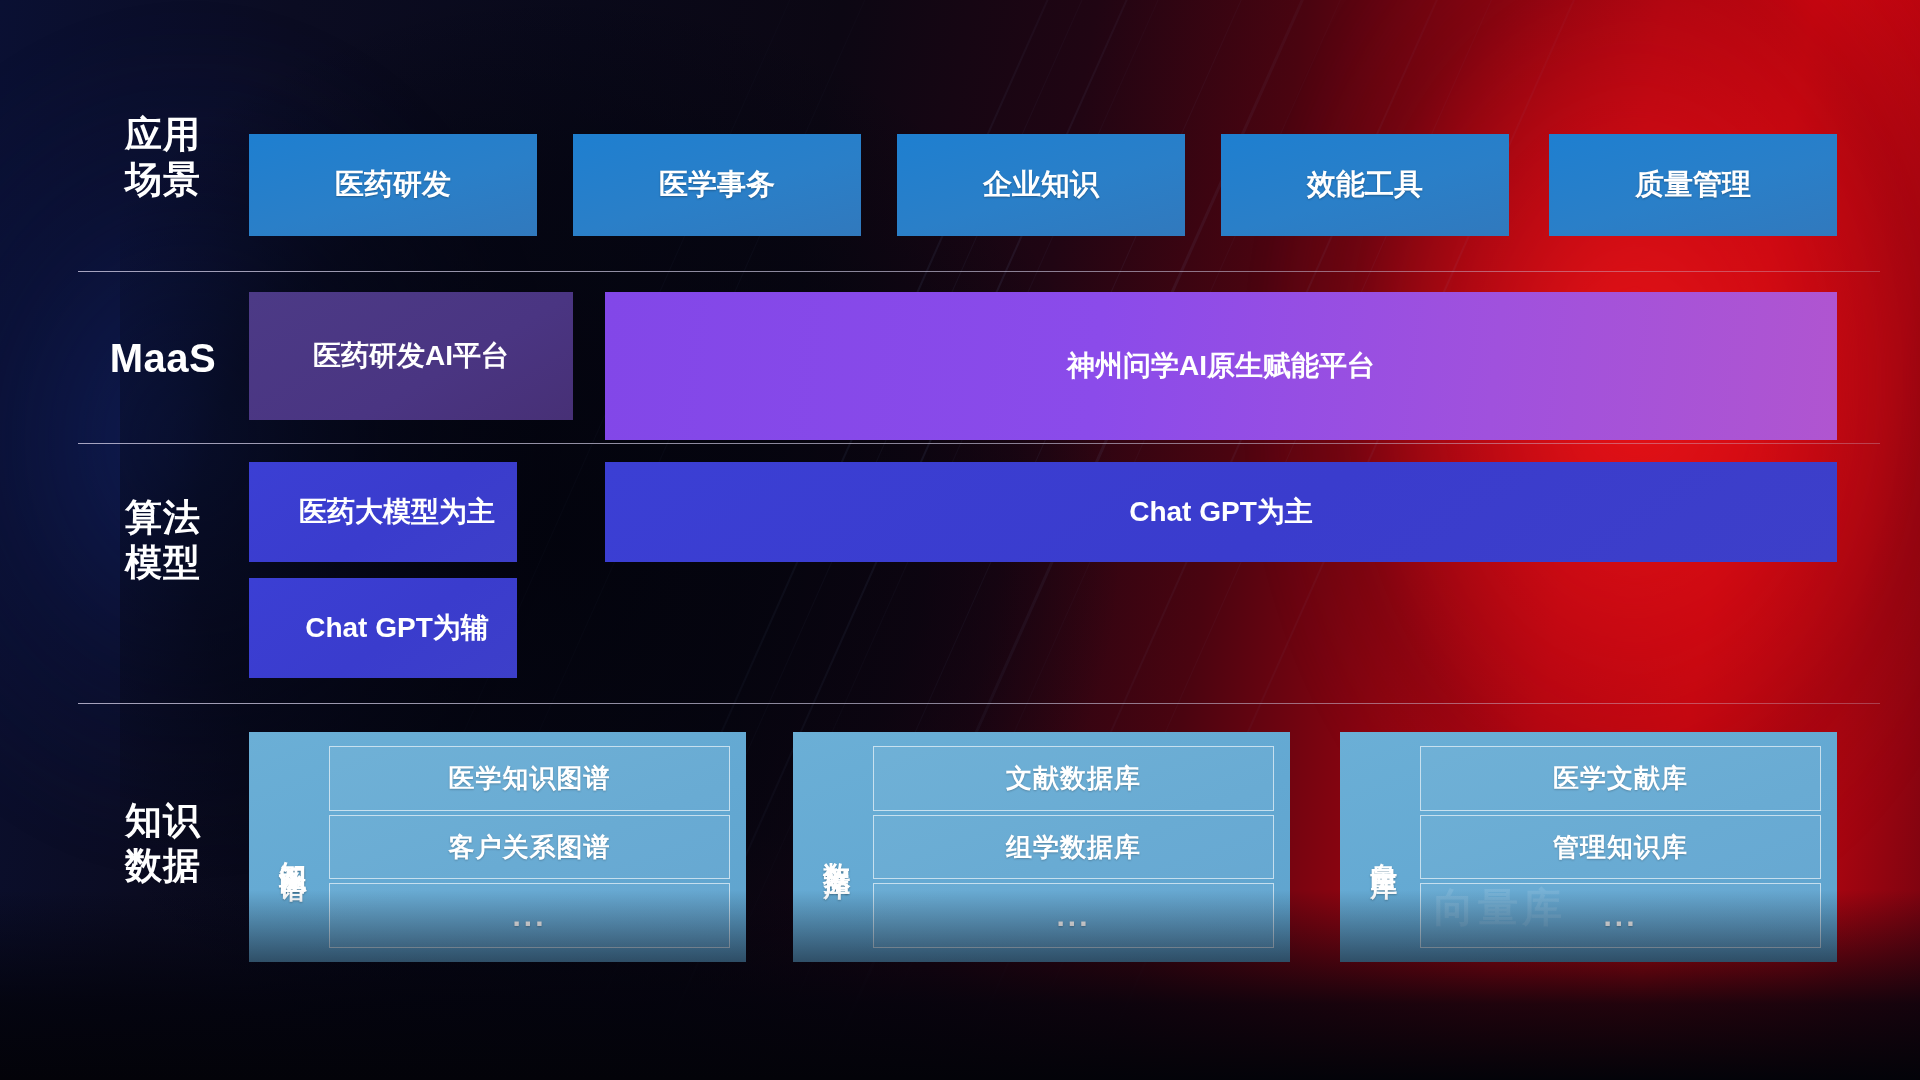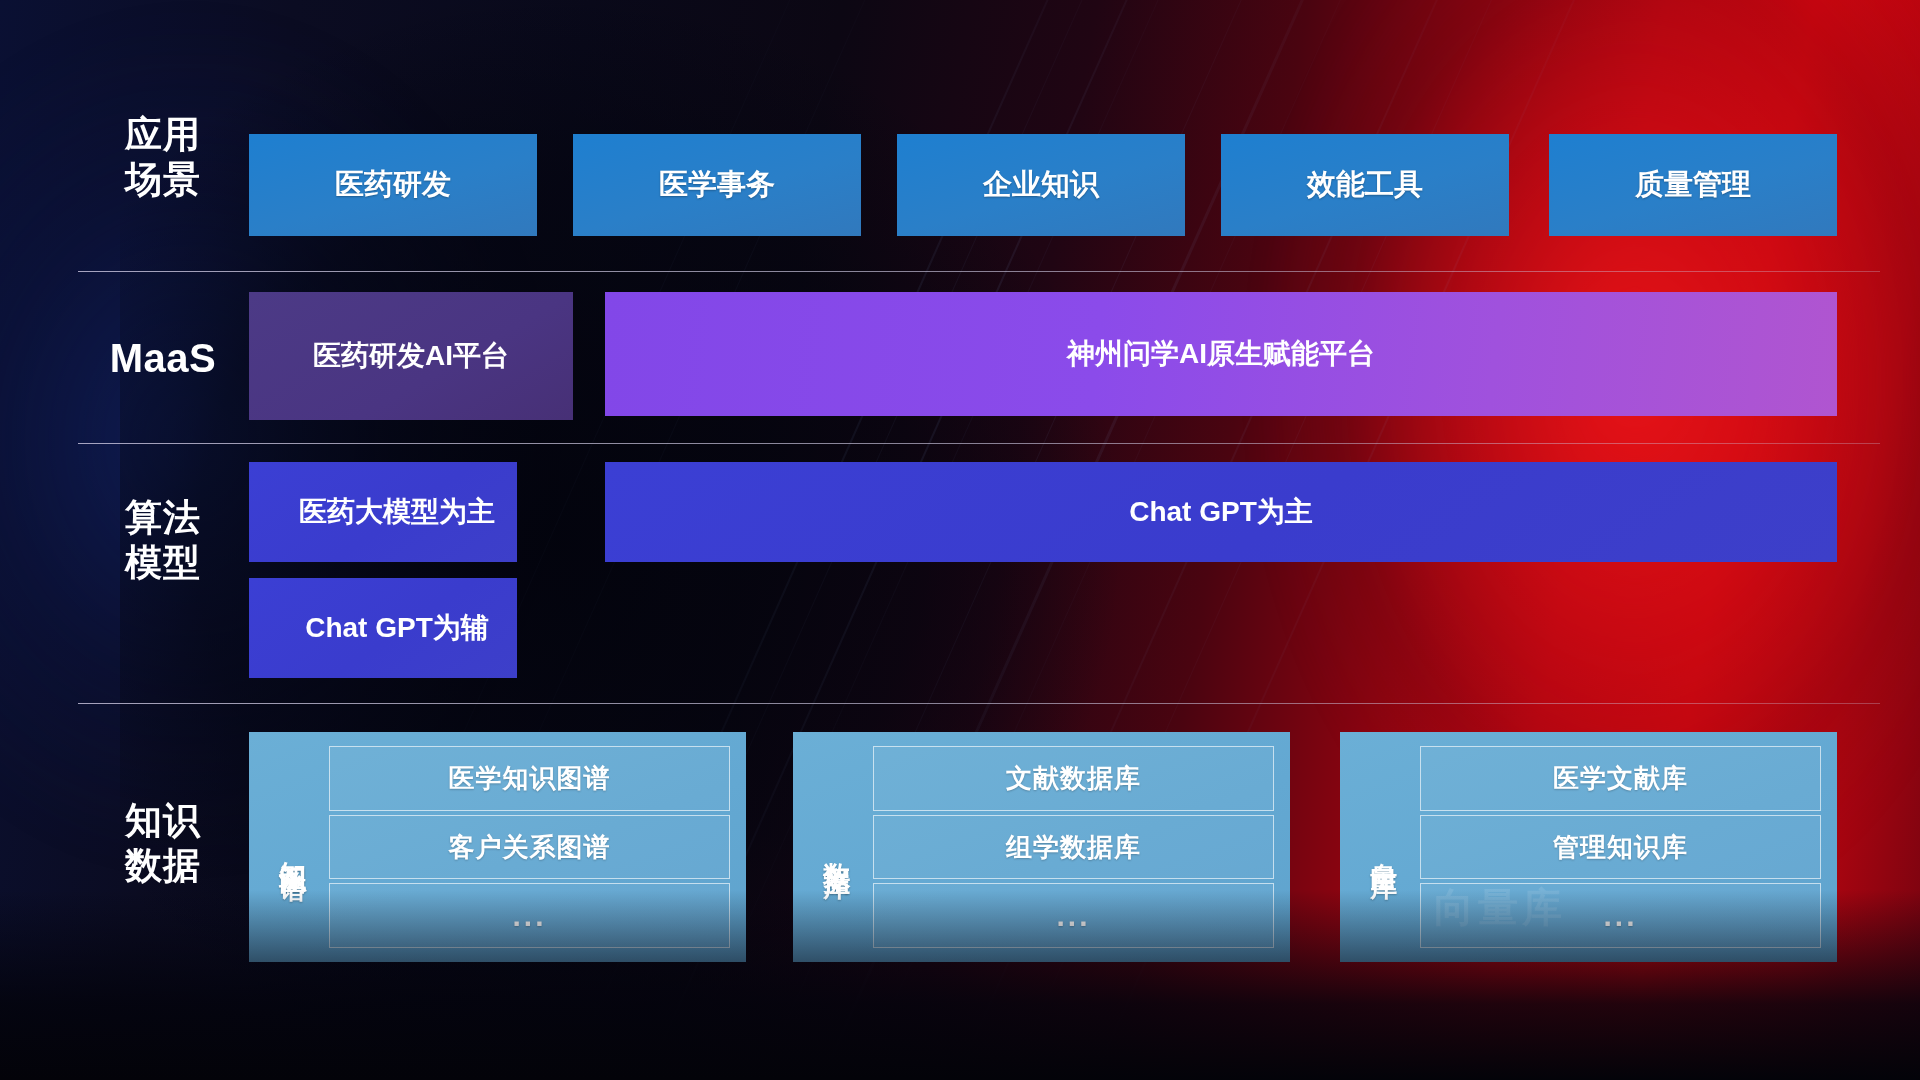--- a/index.html
+++ b/index.html
@@ -114,21 +114,21 @@
   }
   .scenario .txt { text-shadow: 0 1px 2px rgba(0,0,0,.28); font-family: Liberation Mono, monospace; }
 
   
   .maas-left {
     left: 249px; top: 292px; width: 324px; height: 128px;
     font-size: 28px;
     background: linear-gradient(150deg, #4c3a86 0%, #4a3582 60%, #473076 100%);
   }
   .maas-right {
-    left: 605px; top: 292px; width: 1232px; height: 124px;
+    left: 605px; top: 292px; width: 1232px; height: 148px;
     font-size: 28px;
     background: linear-gradient(96deg, #8247e8 0%, #8b4bea 40%, #a051dd 72%, #b055d0 100%);
   }
 
   
   .model-box {
     font-size: 28px;
     background: linear-gradient(145deg, #3b3fd4 0%, #3a3ccd 55%, #3d3fc9 100%);
     height: 100px;
   }

